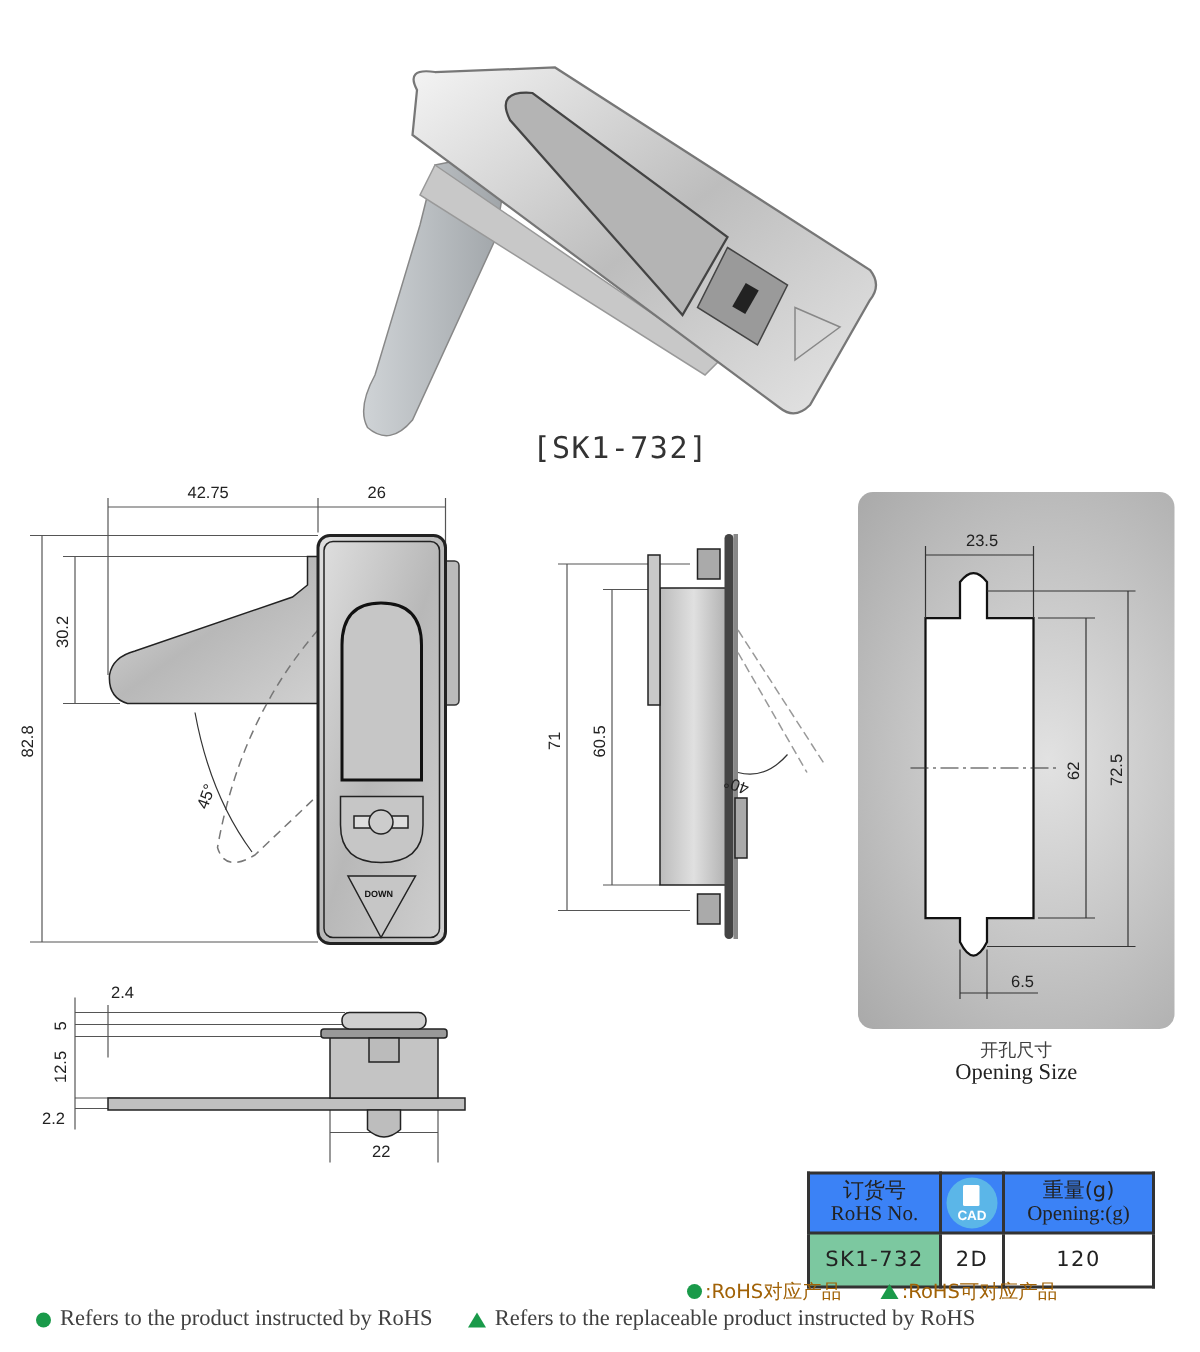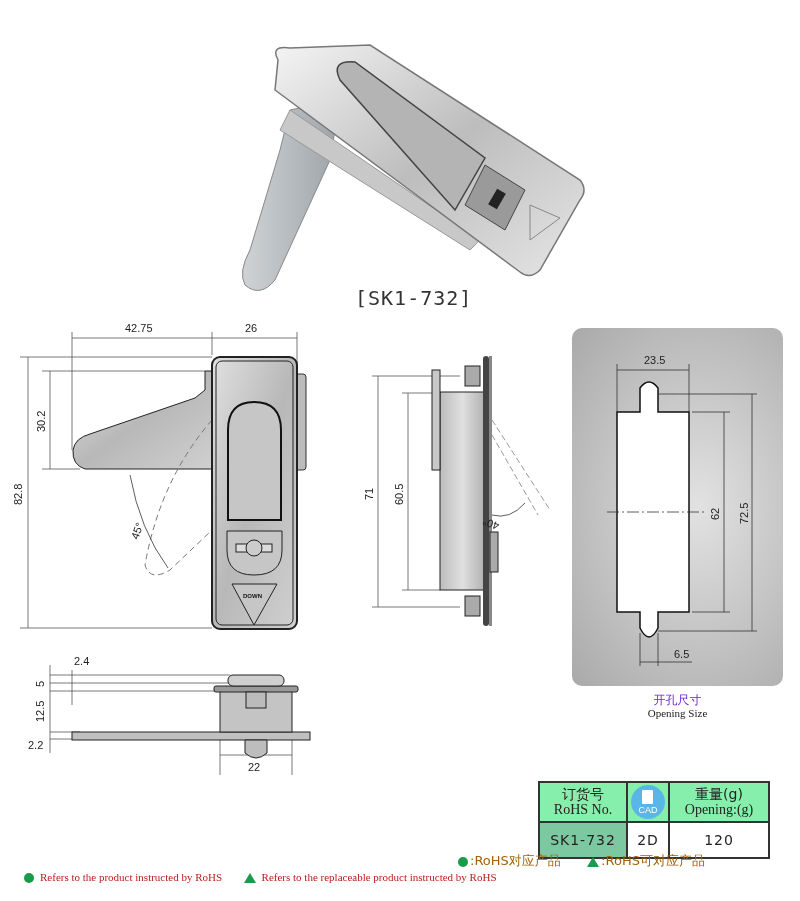--- a/index.html
+++ b/index.html
@@ -1,33 +1,33 @@
 <!DOCTYPE html>
 <html><head>
 <meta charset="utf-8">
 <style>
   html, body { margin:0; padding:0; background:#ffffff; }
   body { width:800px; height:901px; position:relative; overflow:hidden; font-family:"Liberation Sans", sans-serif; color:#222; }
   .abs { position:absolute; }
   .dim { font-family:"Liberation Sans", sans-serif; font-size:11px; fill:#222; }
   .caption { font-family:"DejaVu Sans Mono", monospace; font-size:20px; letter-spacing:1px; color:#333; }
-  .open-cn { font-family:"DejaVu Sans", sans-serif; font-size:12px; color:#6d28d9; text-align:center; }
-  .open-en { font-family:"Liberation Serif", serif; font-size:11px; color:#222; text-align:center; }
+  .open-cn { font-family:"DejaVu Sans", sans-serif; font-size:12px; color:#404040; text-align:center; }
+  .open-en { font-family:"Liberation Serif", serif; font-size:15px; color:#222; text-align:center; }
   table.spec { border-collapse:collapse; position:absolute; left:538px; top:781px; }
   table.spec td { border:2px solid #333; padding:0; text-align:center; height:34px; }
-  table.spec tr.hdr td { background:#86efac; height:38px; }
+  table.spec tr.hdr td { background:#3b82f6; height:38px; }
   .hdr-cn { font-family:"DejaVu Sans", sans-serif; font-size:14px; line-height:16px; color:#222; }
   .hdr-en { font-family:"Liberation Serif", serif; font-size:14px; line-height:16px; color:#222; }
   .cell { font-family:"DejaVu Sans", sans-serif; font-size:14px; color:#222; letter-spacing:1px; }
   td.item { background:#7cc8a0; }
-  .cad { width:34px; height:34px; border-radius:50%; background:#5bb6e8; margin:0 auto; position:relative; color:#fff; font-size:9px; font-weight:normal; }
+  .cad { width:34px; height:34px; border-radius:50%; background:#5bb6e8; margin:0 auto; position:relative; color:#fff; font-size:9px; font-weight:bold; }
   .cad .doc { position:absolute; left:11px; top:5px; width:11px; height:14px; background:#fff; border-radius:1px; }
   .cad .lbl { position:absolute; left:0; right:0; top:20px; text-align:center; font-family:"Liberation Sans", sans-serif; }
   .legend-cn { font-family:"DejaVu Sans", sans-serif; font-size:13px; color:#a16207; }
-  .legend-en { font-family:"Liberation Serif", serif; font-size:11px; color:#b91c1c; }
+  .legend-en { font-family:"Liberation Serif", serif; font-size:15px; color:#404040; }
   .dot { display:inline-block; width:10px; height:10px; border-radius:50%; background:#1a9a4a; vertical-align:middle; margin-right:6px; }
   .tri { display:inline-block; width:0; height:0; border-left:6px solid transparent; border-right:6px solid transparent; border-bottom:10px solid #1a9a4a; vertical-align:middle; margin-right:6px; }
 </style>
 </head>
 <body>
 
 <svg class="abs" style="left:230px;top:40px" width="360" height="260" viewBox="0 0 360 260">
   <defs>
     <linearGradient id="chrome" x1="0" y1="0" x2="1" y2="1">
       <stop offset="0" stop-color="#f4f4f4"></stop>

